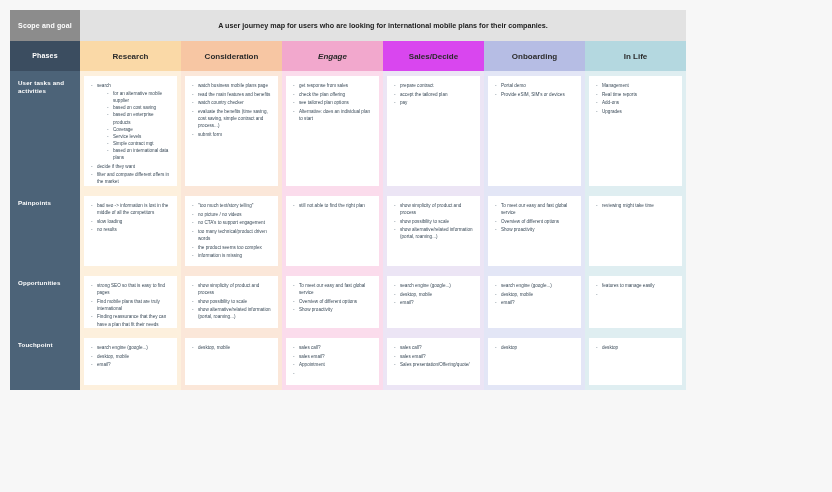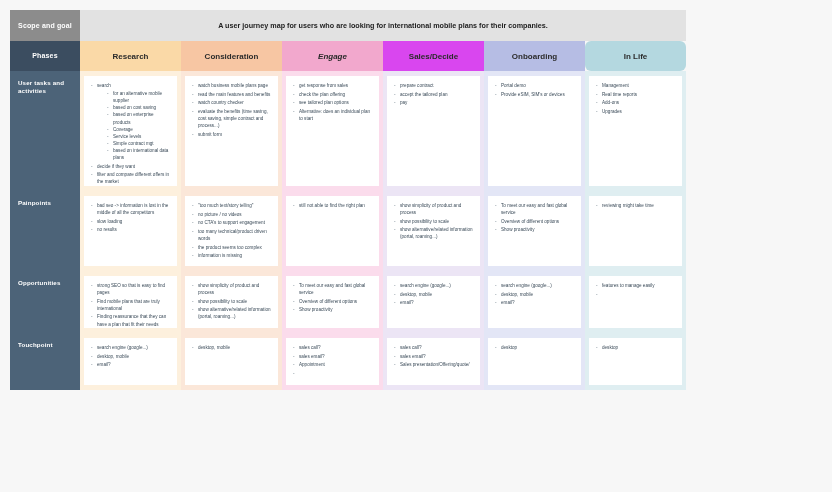--- a/index.html
+++ b/index.html
@@ -135,21 +135,21 @@
 
 <div id="board">
     <div class="rowlabel scope-label">Scope and goal</div>
     <div class="scope-banner">A user journey map for users who are looking for international mobile plans for their companies.</div>
     <div class="rowlabel phases-label">Phases</div>
     <div class="phase" style="background: rgb(250, 217, 167);">Research</div>
     <div class="phase" style="background: rgb(247, 198, 163);">Consideration</div>
     <div class="phase italic" style="background: rgb(242, 168, 205);">Engage</div>
     <div class="phase" style="background: #d946ef;">Sales/Decide</div>
     <div class="phase" style="background: rgb(182, 189, 228); text-align: center;">Onboarding</div>
-    <div class="phase" style="background: rgb(180, 216, 224); border-radius: 6px;">In Life</div>
+    <div class="phase" style="background: rgb(180, 216, 224);">In Life</div>
     <div class="rowlabel body-label">User tasks and activities</div>
     <div class="cell" style="background: rgb(253, 240, 221);">
       <div class="card">
         <ul class="lvl1">
           <li><span>search</span><ul class="lvl2">
               <li>for an alternative mobile supplier</li>
               <li>based on cost saving</li>
               <li>based on enterprise products</li>
               <li>Coverage</li>
               <li>Service levels</li>

